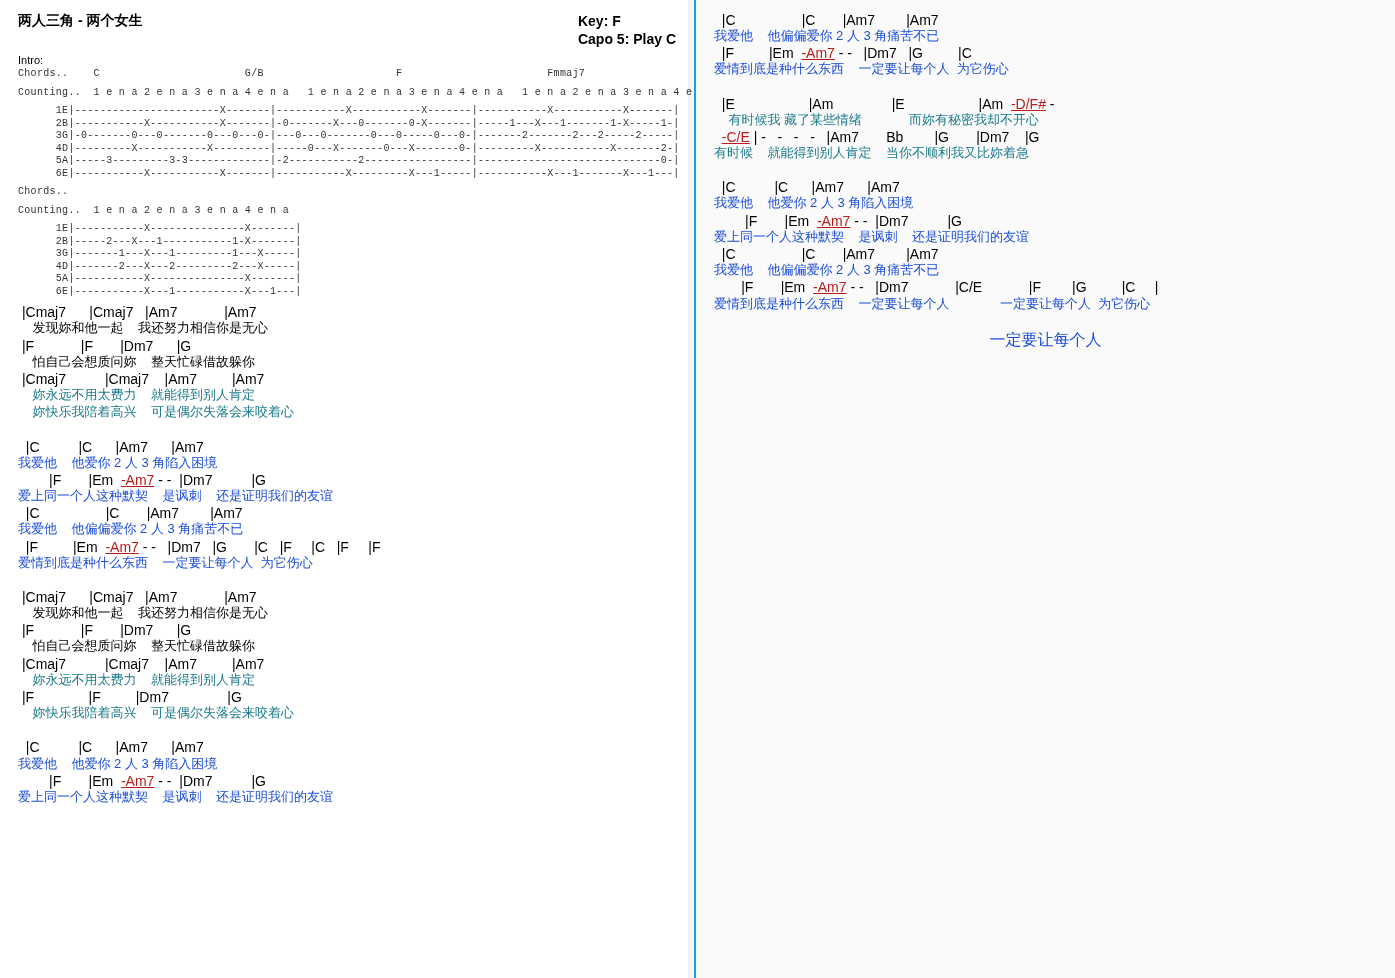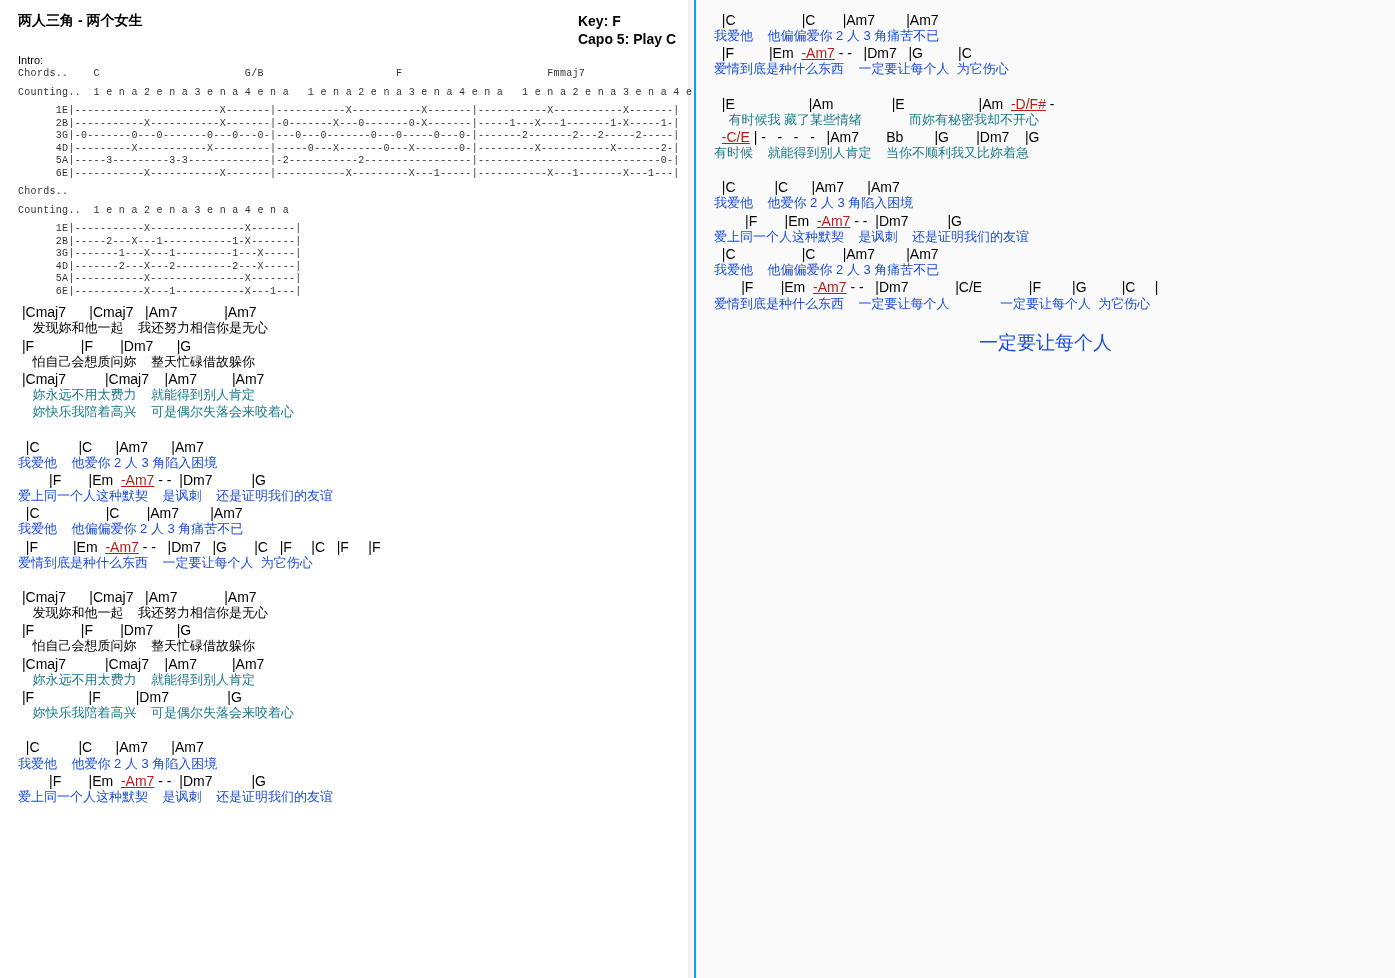--- a/index.html
+++ b/index.html
@@ -80,21 +80,21 @@
   }
   .lyric-black { color: #000; }
   .lyric-teal { color: #1a7a8a; }
   .lyric-red { color: #1d4ed8; }
   .chord-link {
     color: #b91c1c;
     text-decoration: underline;
   }
   .centered-line {
     text-align: center;
-    font-size: 19px;
+    font-size: 16px;
   }
   .divider-shadow {
     position: absolute;
     left: -8px;
     top: 0;
     bottom: 0;
     width: 8px;
     background: linear-gradient(to right, rgba(0,0,0,0.07), rgba(0,0,0,0));
     pointer-events: none;
   }

